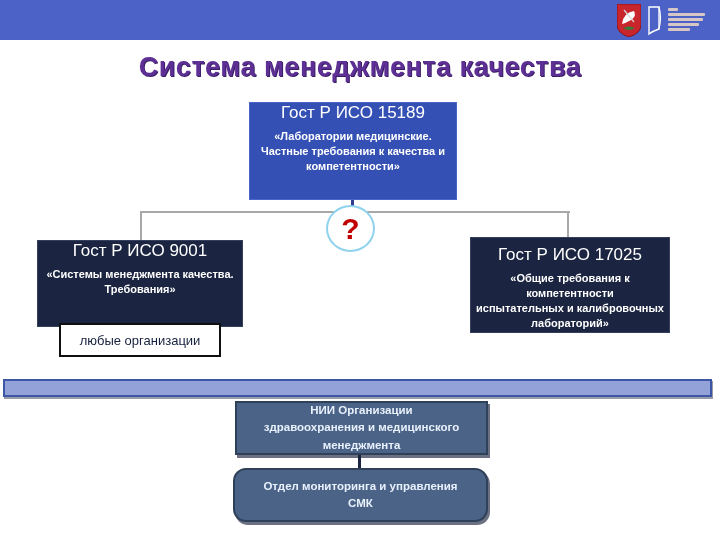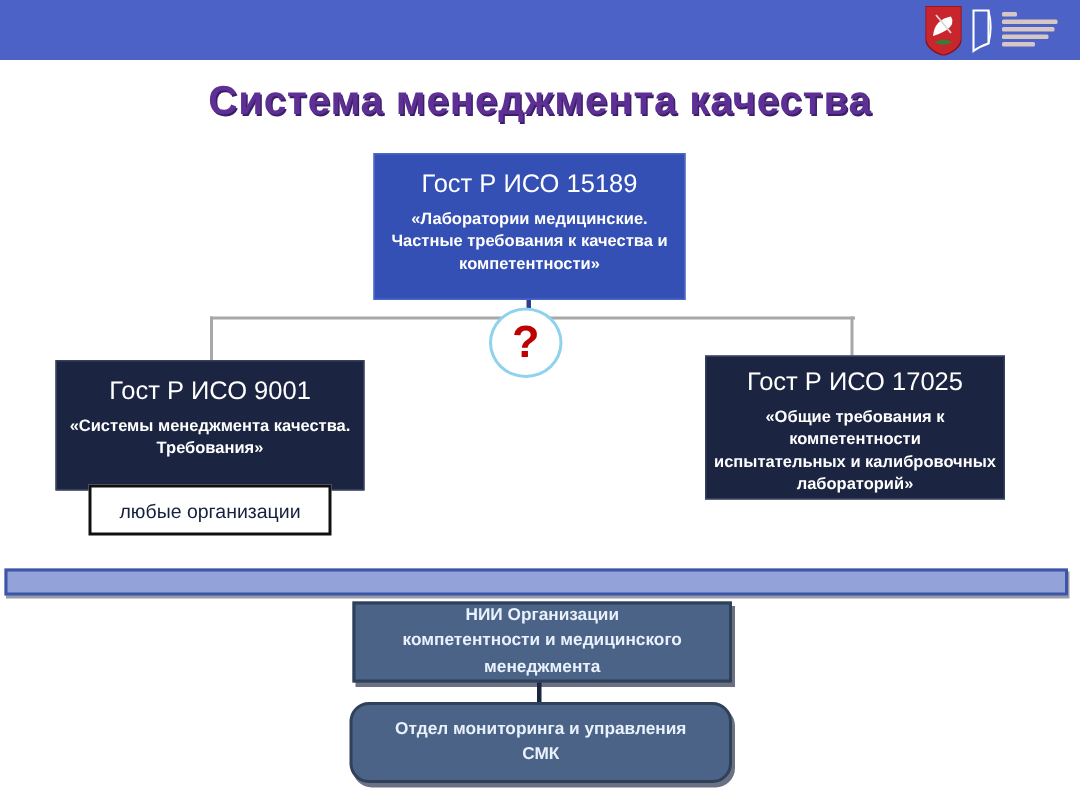--- a/index.html
+++ b/index.html
@@ -18,22 +18,22 @@
   
   .slide-title { position:absolute; left:0; top:52px; width:720px; text-align:center;
     font-size:27px; font-weight:bold; color:#5E3095; letter-spacing:0.5px;
     text-shadow: 1px 1px 0 #3a1e66; }
 
   
   .dbox { position:absolute; box-sizing:border-box; color:#ffffff; text-align:center; }
   .dbox .box-title { font-size:17px; font-weight:normal; }
   .dbox .box-sub { font-size:11px; font-weight:bold; line-height:1.35; white-space:pre-line; margin-top:6px; }
 
-  .box-top   { left:249px; top:102px; width:208px; height:98px; background:#3450B4; border:1px solid #4a66c8; padding-top:10px; }
-  .box-left  { left:37px;  top:240px; width:206px; height:87px; background:#1B2441; border:1px solid #35405f; padding-top:10px; }
+  .box-top   { left:249px; top:102px; width:208px; height:98px; background:#3450B4; border:1px solid #4a66c8; }
+  .box-left  { left:37px;  top:240px; width:206px; height:87px; background:#1B2441; border:1px solid #35405f; }
   .box-right { left:470px; top:237px; width:200px; height:96px; background:#1B2441; border:1px solid #35405f; padding-top:7px; }
 
   
   .wlabel { position:absolute; box-sizing:border-box; background:#ffffff; border:2px solid #101010;
     color:#15203d; display:flex; align-items:center; justify-content:center; text-align:center;
     white-space:pre-line; z-index:4; }
   .label-left  { left:59px;  top:323px; width:162px; height:34px; font-size:13px; }
   .label-right { left:492px; top:322px; width:148px; height:36px; font-size:12.5px; line-height:1.3; }
 
   
@@ -120,19 +120,19 @@
     <div class="box-title">Гост Р ИСО 17025</div>
     <div class="box-sub">«Общие требования к
 компетентности
 испытательных и калибровочных
 лабораторий»</div>
   </div>
 
   <div class="divider-bar"></div>
 
   <div class="slate box-nii">НИИ Организации
-компетентности и медицинского
+здравоохранения и медицинского
 менеджмента</div>
   <div class="conn-dark c-nii-v"></div>
   <div class="slate box-otdel">Отдел мониторинга и управления
 СМК</div>
 
 </div>
 
 </body></html>

